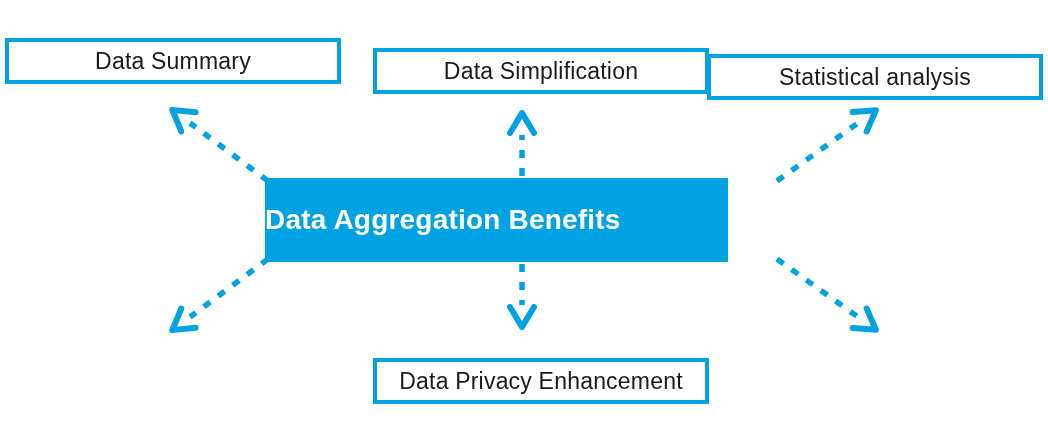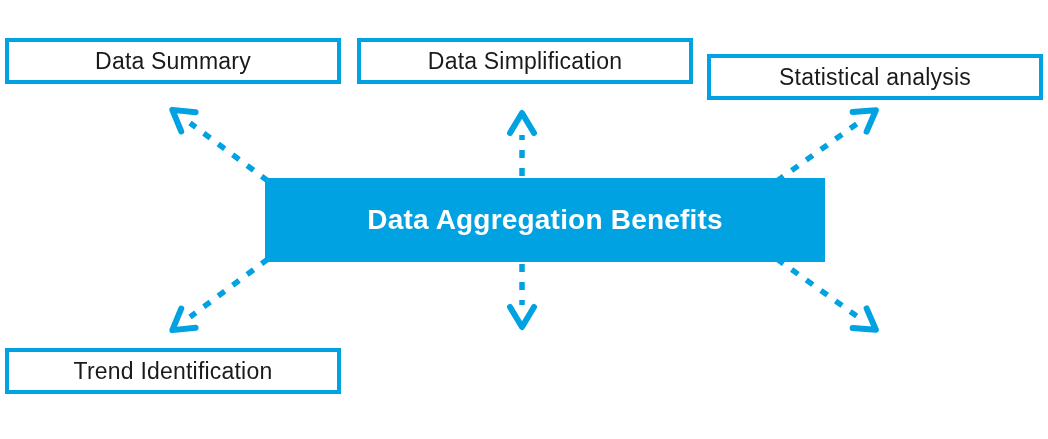--- a/index.html
+++ b/index.html
@@ -10,26 +10,26 @@
   }
   .node {
     position:absolute; width:336px; height:46px; box-sizing:border-box;
     border:4px solid var(--accent); background:#fff;
     display:flex; align-items:center; justify-content:center;
     font-size:23px; color:var(--box-text); letter-spacing:0.2px;
   }
   .row-top { top:38px; }
   .row-bottom { top:348px; }
   .col-1 { left:5px; }
-  .col-2 { left:357px; }
+  .col-2 { left:373px;margin-top:10px; }
   .col-3 { left:707px;margin-top:16px; }
   .center-node {
-    position:absolute; left:265px; top:178px; width:560px; height:84px;
+    position:absolute; left:265px; top:178px; width:463px; height:84px;
     background:var(--accent); color:#fff;
-    display:flex; align-items:center; justify-content:center;
+    display:flex; align-items:center; justify-content:flex-start;
     font-size:28px; font-weight:bold; letter-spacing:0.2px;
   }
   .arrows-layer { position:absolute; left:0; top:0; width:1048px; height:439px; pointer-events:none; }
   .arrow-line {
     stroke:var(--accent); stroke-width:5.5; fill:none;
     stroke-dasharray:8 10; stroke-linecap:butt;
   }
   .chev { stroke:var(--accent); fill:none; stroke-width:6; stroke-linecap:round; stroke-linejoin:round; }
 </style>
 </head>
@@ -58,17 +58,17 @@
     <span>Data Simplification</span>
   </div>
   <div class="node row-top col-3">
     <span>Statistical analysis</span>
   </div>
 
   <div class="center-node">
     <span>Data Aggregation Benefits</span>
   </div>
 
-  <div class="node row-bottom col-1">
-    <span>Trend Identification</span>
+  <div class="node row-bottom col-2">
+    <span>Data Privacy Enhancement</span>
   </div>
 
 </div>
 
 </body></html>

